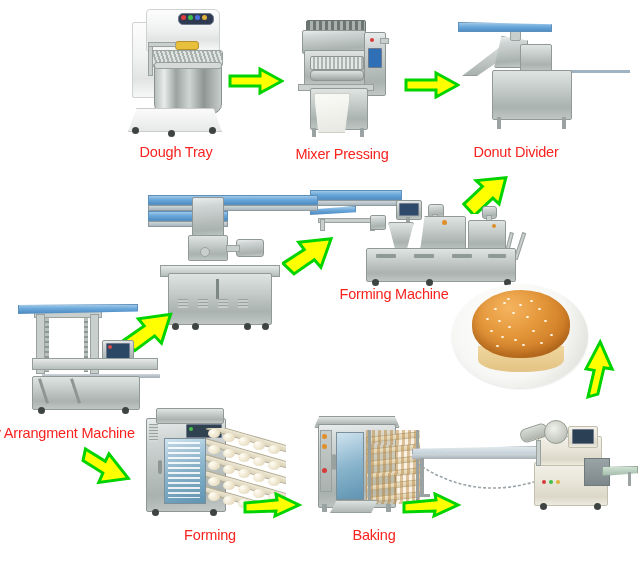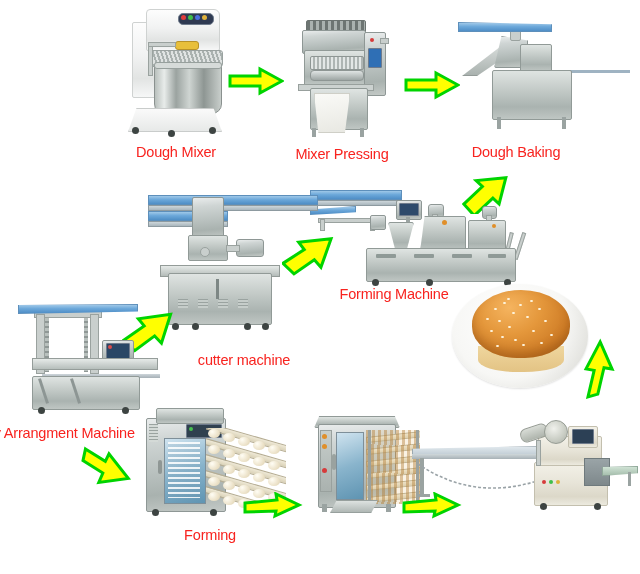--- a/index.html
+++ b/index.html
@@ -115,21 +115,21 @@
 
       <div style="position:absolute;left:10px;top:104px;width:92px;height:22px;
                   background:linear-gradient(180deg,#fafafa,#e7e9e8);
                   border:1px solid #c9cccb;
                   clip-path:polygon(9% 0,91% 0,100% 100%,0 100%);"></div>
       <div class="caster" style="left:14px;top:123px;"></div>
       <div class="caster" style="left:50px;top:126px;"></div>
       <div class="caster" style="left:91px;top:123px;"></div>
     </div>
   </div>
-  <div class="label" style="left:60px;top:144px;width:232px;">Dough Mixer</div>
+  <div class="label" style="left:60px;top:144px;width:232px;">Dough Tray</div>
 
   <svg class="arrow" style="left:228px;top:66px;" width="56" height="30" viewBox="0 0 56 30">
     <polygon points="2,10 32,10 32,3 54,15 32,27 32,20 2,20" fill="#ffff00" stroke="#00d400" stroke-width="3"></polygon>
   </svg>
 
   <div class="node" style="left:296px;top:18px;width:92px;height:122px;">
     <div class="mach" style="left:0;top:0;width:92px;height:122px;">
 
       <div style="position:absolute;left:10px;top:2px;width:58px;height:11px;border-radius:2px;
                   background:repeating-linear-gradient(90deg,#6d7573 0 3px,#aab2b0 3px 6px);
@@ -187,21 +187,21 @@
                   clip-path:polygon(0 0,100% 22%,100% 100%,0 100%);"></div>
       <div style="position:absolute;left:80px;top:48px;width:92px;height:3px;background:#9fb3c2;"></div>
 
       <div class="panel" style="left:64px;top:54px;width:34px;height:10px;background:#1d2733;"></div>
 
       <div class="body steel2" style="left:34px;top:48px;width:78px;height:48px;"></div>
       <div class="leg" style="left:39px;top:95px;width:4px;height:12px;"></div>
       <div class="leg" style="left:104px;top:95px;width:4px;height:12px;"></div>
     </div>
   </div>
-  <div class="label" style="left:400px;top:144px;width:232px;">Dough Baking</div>
+  <div class="label" style="left:400px;top:144px;width:232px;">Donut Divider</div>
 
   <svg class="arrow" style="left:462px;top:166px;" width="62" height="48" viewBox="0 0 62 48">
     <polygon points="4,42 20,22 13,17 42,10 39,37 32,32 16,52" fill="#ffff00" stroke="#00d400" stroke-width="3" transform="rotate(8 31 24)"></polygon>
   </svg>
 
   <div class="node" style="left:310px;top:190px;width:230px;height:105px;">
     <div class="mach" style="left:0;top:0;width:230px;height:105px;">
 
       <div class="belt" style="left:2px;top:38px;width:90px;height:8px;"></div>
       <div class="belt-dark" style="left:2px;top:45px;width:90px;height:4px;"></div>
@@ -282,21 +282,20 @@
       <div style="position:absolute;left:70px;top:104px;width:10px;height:9px;
                   background:repeating-linear-gradient(180deg,#9aa3a0 0 1px,#c6cdca 1px 3px);"></div>
       <div style="position:absolute;left:90px;top:104px;width:10px;height:9px;
                   background:repeating-linear-gradient(180deg,#9aa3a0 0 1px,#c6cdca 1px 3px);"></div>
       <div class="caster" style="left:24px;top:128px;"></div>
       <div class="caster" style="left:44px;top:128px;"></div>
       <div class="caster" style="left:96px;top:128px;"></div>
       <div class="caster" style="left:114px;top:128px;"></div>
     </div>
   </div>
-  <div class="label" style="left:128px;top:352px;width:232px;">cutter machine</div>
 
   <svg class="arrow" style="left:122px;top:302px;" width="68" height="52" viewBox="0 0 68 52">
     <polygon points="4,44 22,26 15,20 46,10 42,40 34,34 17,52" fill="#ffff00" stroke="#00d400" stroke-width="3" transform="rotate(10 34 26)"></polygon>
   </svg>
 
   <div class="node" style="left:18px;top:304px;width:150px;height:120px;">
     <div class="mach" style="left:0;top:0;width:150px;height:120px;">
 
       <div class="bar" style="left:16px;top:6px;width:66px;height:6px;"></div>
       <div class="bar" style="left:18px;top:10px;width:7px;height:58px;"></div>
@@ -423,20 +422,21 @@
         <div style="position:absolute;left:50px;top:0;width:3px;height:74px;background:#9aa29f;"></div>
       </div>
 
       <div style="position:absolute;left:18px;top:90px;width:46px;height:11px;
                   background:linear-gradient(180deg,#dde2e0,#b0b8b5);border:1px solid #97a09d;
                   clip-path:polygon(14% 0,100% 0,86% 100%,0 100%);"></div>
       <div class="leg" style="left:10px;top:94px;width:5px;height:8px;"></div>
       <div class="leg" style="left:74px;top:94px;width:5px;height:8px;"></div>
     </div>
   </div>
+  <div class="label" style="left:258px;top:527px;width:232px;">Baking</div>
 
   <svg class="arrow" style="left:402px;top:492px;" width="60" height="30" viewBox="0 0 60 30">
     <polygon points="2,11 34,8 33,2 56,13 32,24 33,19 2,20" fill="#ffff00" stroke="#00d400" stroke-width="3"></polygon>
   </svg>
 
   <div class="node" style="left:408px;top:418px;width:220px;height:105px;">
     <div class="mach" style="left:0;top:0;width:220px;height:105px;">
 
       <div style="position:absolute;left:4px;top:28px;width:130px;height:10px;
                   background:linear-gradient(180deg,#dfe7ec,#b9c6cf);border:1px solid #9aa8b0;

